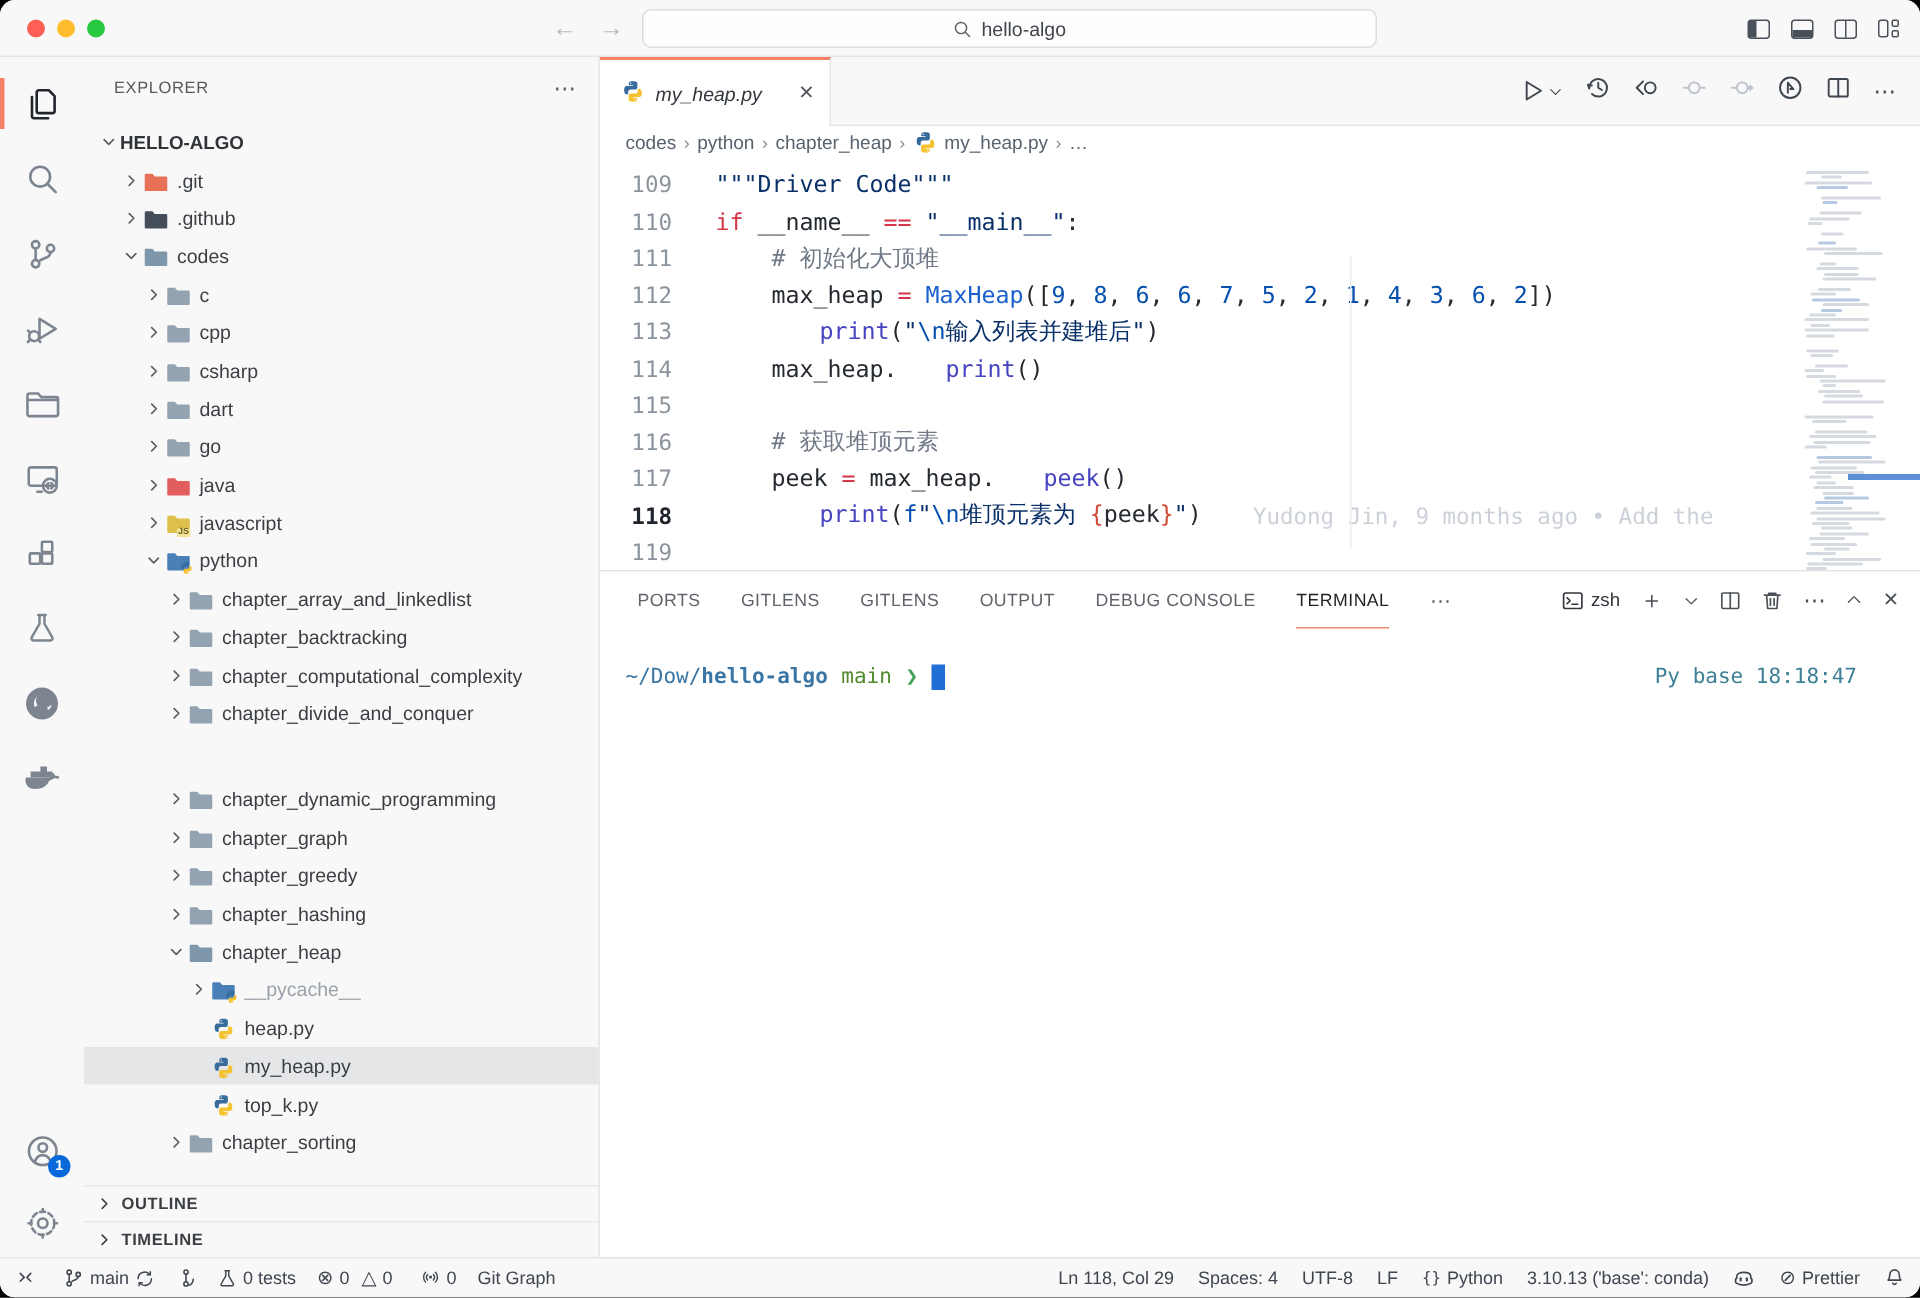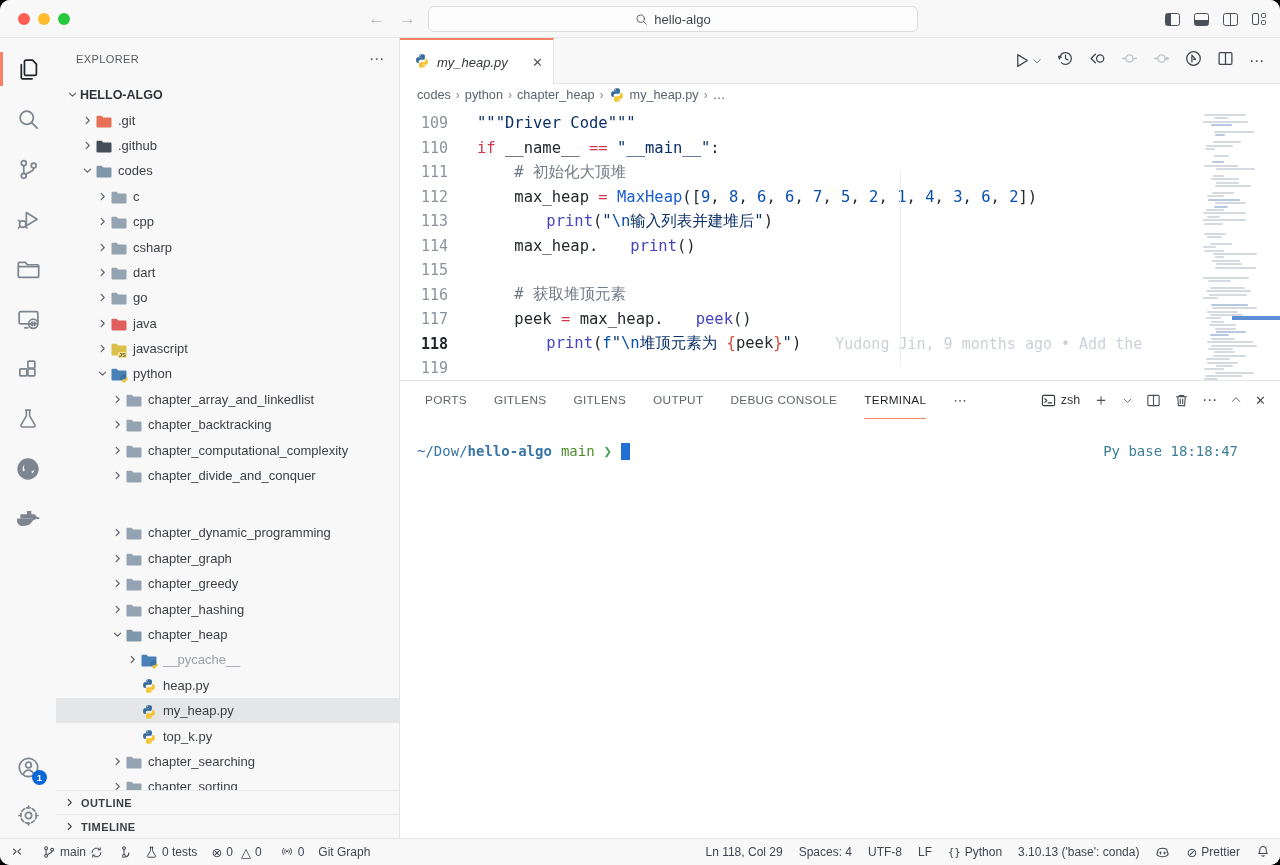--- a/index.html
+++ b/index.html
@@ -545,33 +545,20 @@
           </div>
           <div class="tree-row" style="padding-left: 69px;">
             <span class="chev"></span>
             <span class="ticon">
               <svg width="16" height="16" viewBox="0 0 16 16">
                 <path fill="#366b9c" d="M7.9 1.2c-2.9 0-2.7 1.3-2.7 1.3v1.4h2.8v.4H4S2.1 4 2.1 7s1.7 2.9 1.7 2.9h1V8.4S4.7 6.7 6.5 6.7h2.8s1.6.1 1.6-1.5V2.6s.3-1.4-3-1.4zM6.4 2c.3 0 .5.2.5.5s-.2.5-.5.5-.5-.2-.5-.5.2-.5.5-.5z"></path>
                 <path fill="#f5c332" d="M8.1 14.8c2.9 0 2.7-1.3 2.7-1.3v-1.4H8v-.4h4s1.9.3 1.9-2.7-1.7-2.9-1.7-2.9h-1v1.5s.1 1.7-1.7 1.7H6.7s-1.6-.1-1.6 1.5v2.6s-.3 1.4 3 1.4zm1.5-.8c-.3 0-.5-.2-.5-.5s.2-.5.5-.5.5.2.5.5-.2.5-.5.5z"></path>
               </svg>
             </span>
             <span class="tree-label">top_k.py</span>
-          </div>
-          <div class="tree-row" style="padding-left: 54px;">
-            <span class="chev">
-              <svg class="ic" width="11" height="11" viewBox="0 0 16 16" style="stroke:#5a5e63;stroke-width:1.6">
-                <path d="M6 3.5L10.5 8 6 12.5"></path>
-              </svg>
-            </span>
-            <span class="ticon">
-              <svg width="16" height="15" viewBox="0 0 16 15">
-                <path fill="#94a3b1" d="M1.4 1.8h4.2l1.6 1.8h7.4c.5 0 .9.4.9.9v8c0 .5-.4.9-.9.9H1.4c-.5 0-.9-.4-.9-.9V2.7c0-.5.4-.9.9-.9z"></path>
-              </svg>
-            </span>
-            <span class="tree-label">chapter_searching</span>
           </div>
           <div class="tree-row" style="padding-left: 54px;">
             <span class="chev">
               <svg class="ic" width="11" height="11" viewBox="0 0 16 16" style="stroke:#5a5e63;stroke-width:1.6">
                 <path d="M6 3.5L10.5 8 6 12.5"></path>
               </svg>
             </span>
             <span class="ticon">
               <svg width="16" height="15" viewBox="0 0 16 15">
                 <path fill="#94a3b1" d="M1.4 1.8h4.2l1.6 1.8h7.4c.5 0 .9.4.9.9v8c0 .5-.4.9-.9.9H1.4c-.5 0-.9-.4-.9-.9V2.7c0-.5.4-.9.9-.9z"></path>

